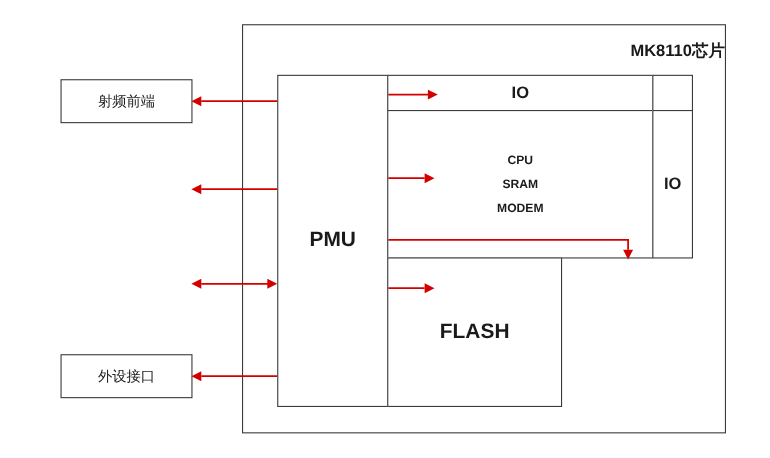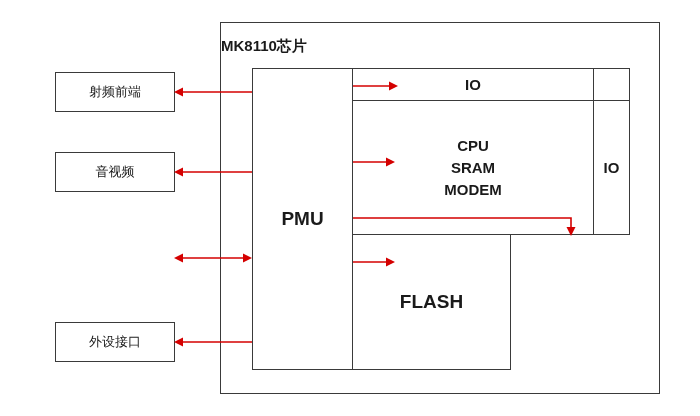--- a/index.html
+++ b/index.html
@@ -30,29 +30,29 @@
     justify-content: center;
     text-align: center;
   }
   .chip-outer {
     left: 220px; top: 22px; width: 440px; height: 372px;
     align-items: flex-start;
   }
   .chip-title {
     position: absolute;
     left: 0; top: 14px; width: 100%;
-    text-align: left;
+    text-align: right;
     font-size: 15px;
     font-weight: bold;
   }
   .pmu     { left: 252px; top: 68px;  width: 101px; height: 302px; font-size: 19px; font-weight: bold; }
   .io-top  { left: 352px; top: 68px;  width: 242px; height: 33px;  font-size: 15px; font-weight: bold; }
   .io-topright { left: 593px; top: 68px; width: 37px; height: 33px; }
   .io-right{ left: 593px; top: 100px; width: 37px;  height: 135px; font-size: 15px; font-weight: bold; }
-  .cpu     { left: 352px; top: 100px; width: 242px; height: 135px; font-size: 15px; font-weight: bold; }
+  .cpu     { left: 352px; top: 100px; width: 242px; height: 135px; font-size: 11px; font-weight: bold; }
   .cpu .stack { line-height: 22px; }
   .flash   { left: 352px; top: 234px; width: 159px; height: 136px; font-size: 19px; font-weight: bold; }
   .rf      { left: 510px; top: 234px; width: 120px; height: 136px; font-size: 19px; font-weight: bold; }
   .ext     { left: 55px; width: 120px; height: 40px; font-size: 13px; }
   .ext-1 { top: 72px; }
   .ext-2 { top: 152px; }
   .ext-3 { top: 238px; }
   .ext-4 { top: 322px; }
   svg.arrows {
     position: absolute;
@@ -94,23 +94,20 @@
   </div>
 
   <div class="box flash">
     <span>FLASH</span>
   </div>
 
 
   <div class="box ext ext-1">
     <span>射频前端</span>
   </div>
-  <div class="box ext ext-2">
-    <span>音视频</span>
-  </div>
   <div class="box ext ext-4">
     <span>外设接口</span>
   </div>
 
   <svg class="arrows" viewBox="0 0 700 416">
 
     <g>
       <line class="arrow-line" x1="183" y1="92" x2="252" y2="92"></line>
       <polygon class="arrow-head" points="174,92 183,87.5 183,96.5"></polygon>
     </g>

